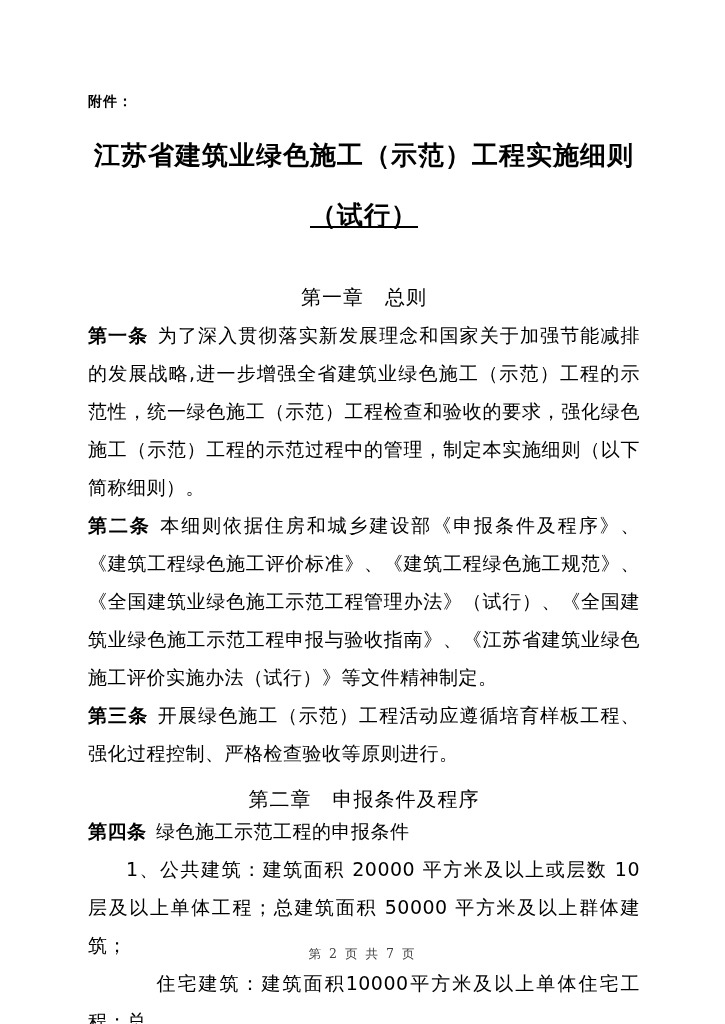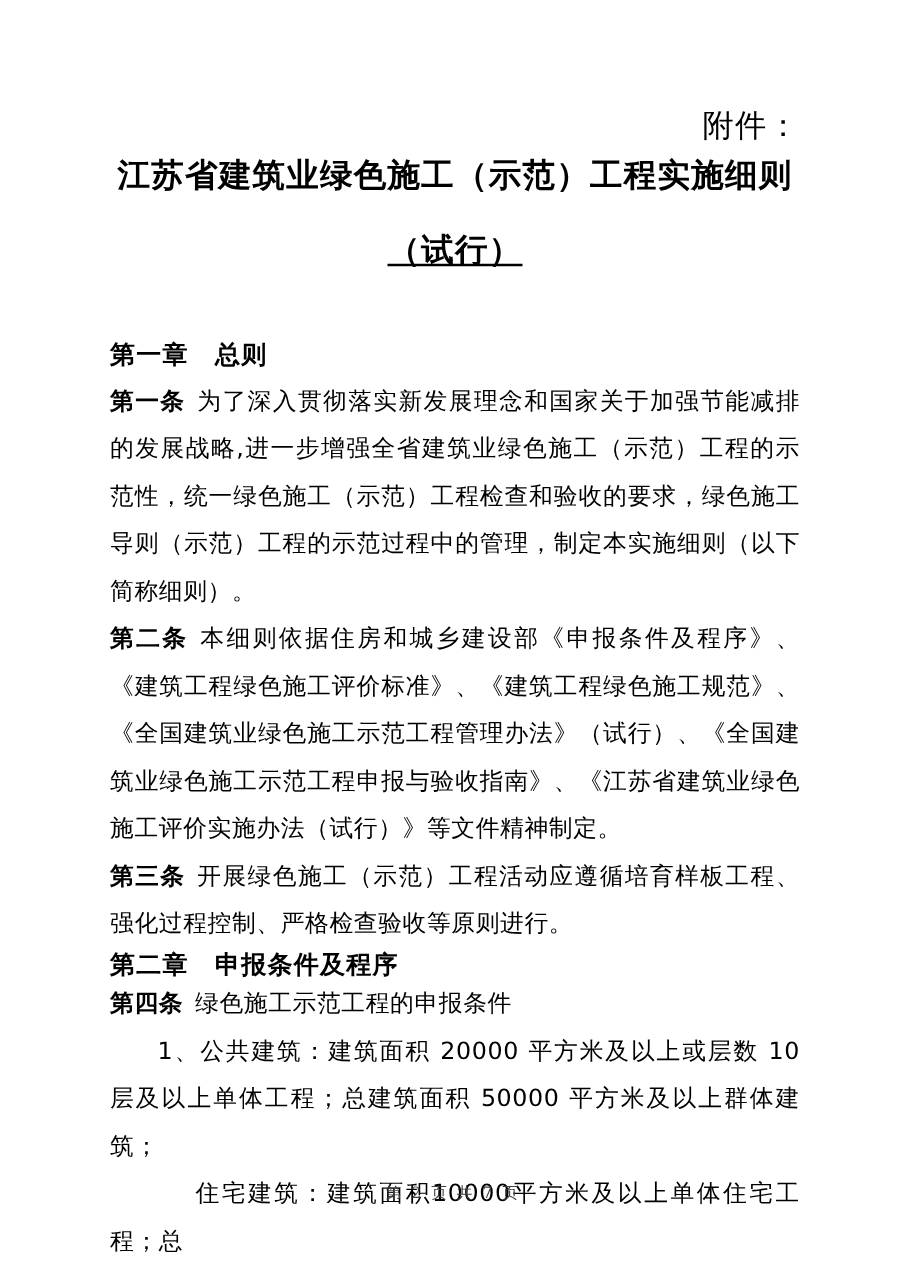--- a/index.html
+++ b/index.html
@@ -12,46 +12,46 @@
     background: #ffffff;
     color: #000000;
     position: relative;
     overflow: hidden;
     font-family: "DejaVu Sans", "Liberation Sans", sans-serif;
   }
   .page {
     padding: 90px 85px 0 88px;
   }
   .attachment {
-    font-size: 25px;
-    font-weight: 400;
+    font-size: 14px;
+    font-weight: 700;
     line-height: 22px;
     letter-spacing: 1px;
-    text-align: right;
   }
   .doc-title {
     font-family: "DejaVu Serif", "Liberation Serif", serif;
     font-weight: 700;
     font-size: 26px;
     letter-spacing: 1px;
     text-align: center;
     line-height: 34px;
     margin: 0;
   }
-  .title-1 { margin-top: 12px; }
+  .title-1 { margin-top: 26px; }
   .title-2 { margin-top: 26px; text-decoration: underline; }
   .chapter-heading {
     font-size: 20px;
-    font-weight: 700;
+    font-weight: 400;
+    text-align: center;
     line-height: 26px;
     margin: 0;
     letter-spacing: 1px;
   }
   .chapter-1 { margin-top: 52px; }
-  .chapter-2 { margin-top: 0; }
+  .chapter-2 { margin-top: 14px; }
   .para {
     margin: 0;
     font-size: 19px;
     line-height: 38px;
     font-weight: 500;
     text-align: justify;
     text-justify: inter-character;
     letter-spacing: 0.5px;
   }
   .para-first { margin-top: 6px; }
@@ -80,21 +80,21 @@
 <div class="page">
 
   <div class="attachment">附件：</div>
 
   <h1 class="doc-title title-1">江苏省建筑业绿色施工（示范）工程实施细则</h1>
 
   <h1 class="doc-title title-2">（试行）</h1>
 
   <h2 class="chapter-heading chapter-1">第一章　总则</h2>
 
-  <p class="para para-first"><span class="article-label">第一条</span><span>为了深入贯彻落实新发展理念和国家关于加强节能减排的发展战略,进一步增强全省建筑业绿色施工（示范）工程的示范性，统一绿色施工（示范）工程检查和验收的要求，绿色施工导则（示范）工程的示范过程中的管理，制定本实施细则（以下简称细则）。</span></p>
+  <p class="para para-first"><span class="article-label">第一条</span><span>为了深入贯彻落实新发展理念和国家关于加强节能减排的发展战略,进一步增强全省建筑业绿色施工（示范）工程的示范性，统一绿色施工（示范）工程检查和验收的要求，强化绿色施工（示范）工程的示范过程中的管理，制定本实施细则（以下简称细则）。</span></p>
 
   <p class="para"><span class="article-label">第二条</span><span>本细则依据住房和城乡建设部《申报条件及程序》、《建筑工程绿色施工评价标准》、《建筑工程绿色施工规范》、《全国建筑业绿色施工示范工程管理办法》（试行）、《全国建筑业绿色施工示范工程申报与验收指南》、《江苏省建筑业绿色施工评价实施办法（试行）》等文件精神制定。</span></p>
 
   <p class="para"><span class="article-label">第三条</span><span>开展绿色施工（示范）工程活动应遵循培育样板工程、强化过程控制、严格检查验收等原则进行。</span></p>
 
   <h2 class="chapter-heading chapter-2">第二章　申报条件及程序</h2>
 
   <p class="para para-after-chapter"><span class="article-label">第四条</span><span>绿色施工示范工程的申报条件</span></p>
 
   <p class="para indent-1">1、公共建筑：建筑面积 20000 平方米及以上或层数 10 层及以上单体工程；总建筑面积 50000 平方米及以上群体建筑；</p>

